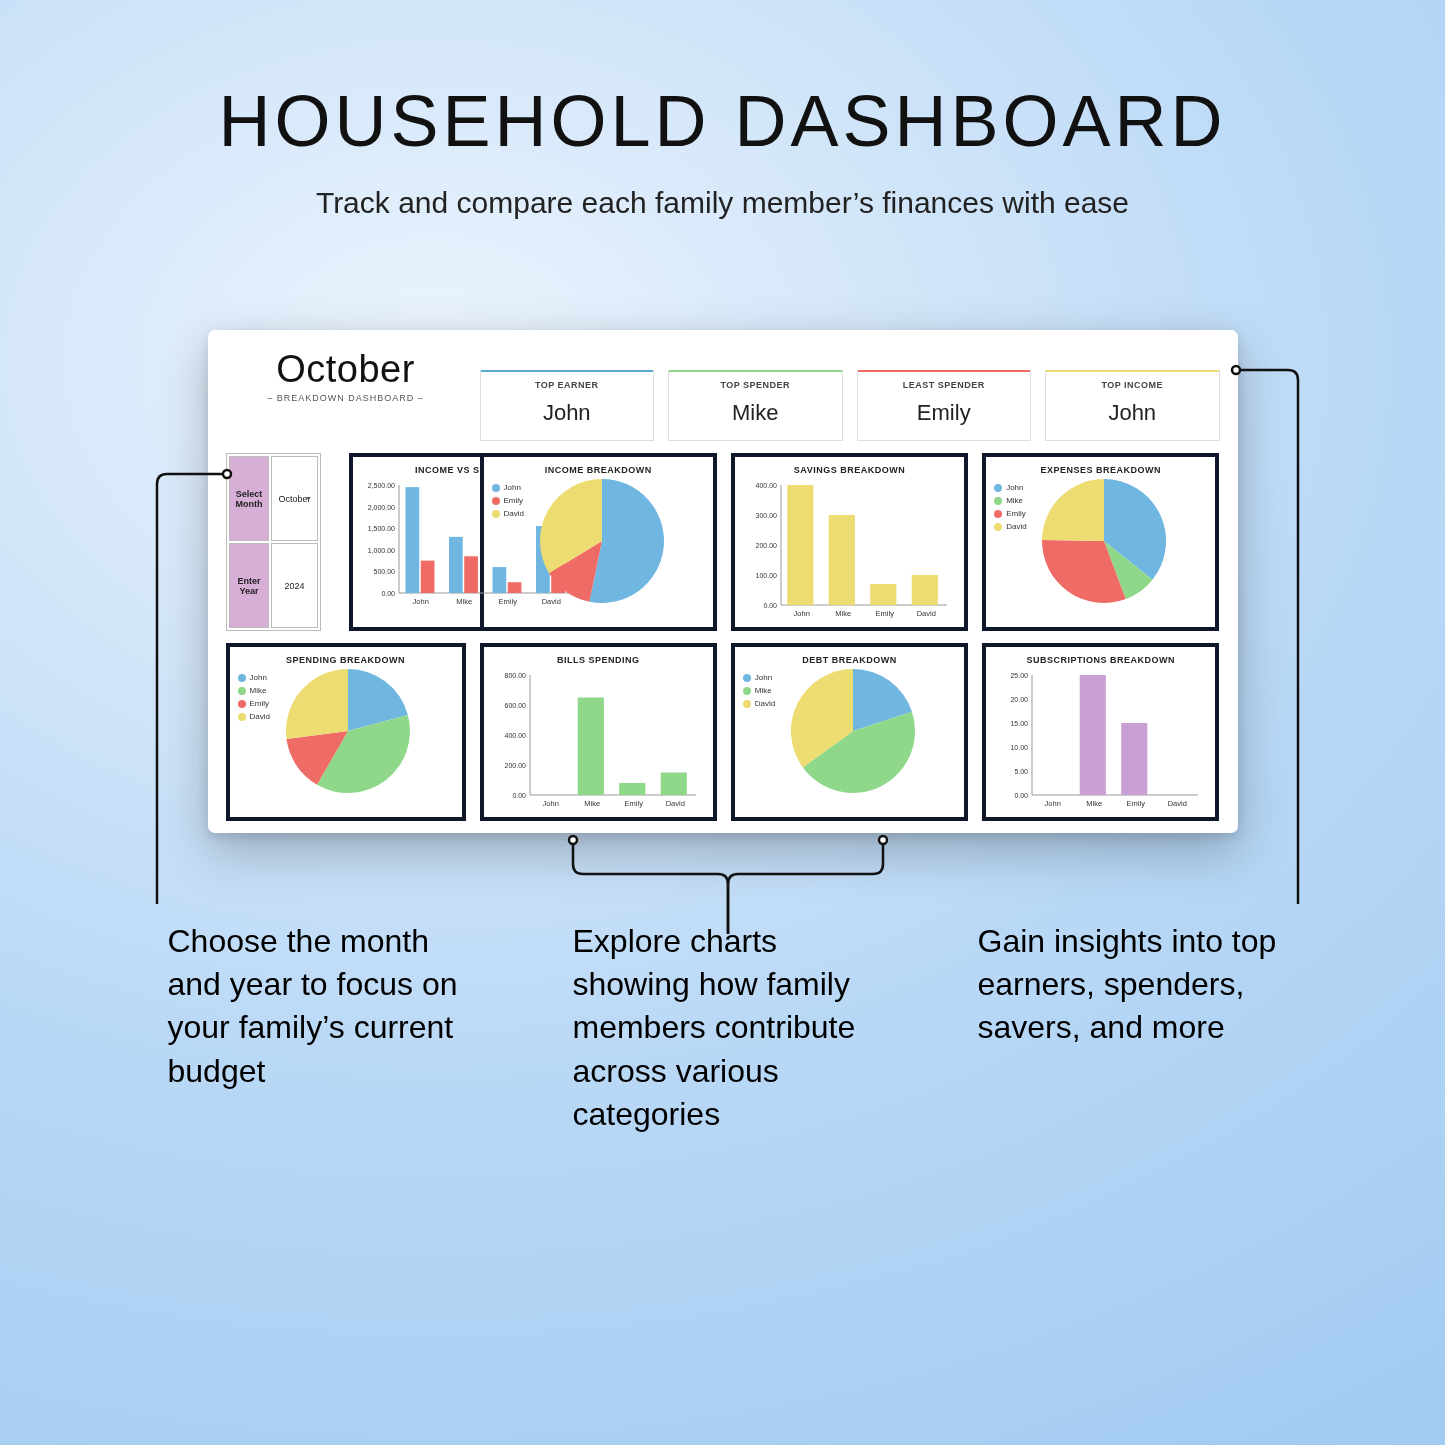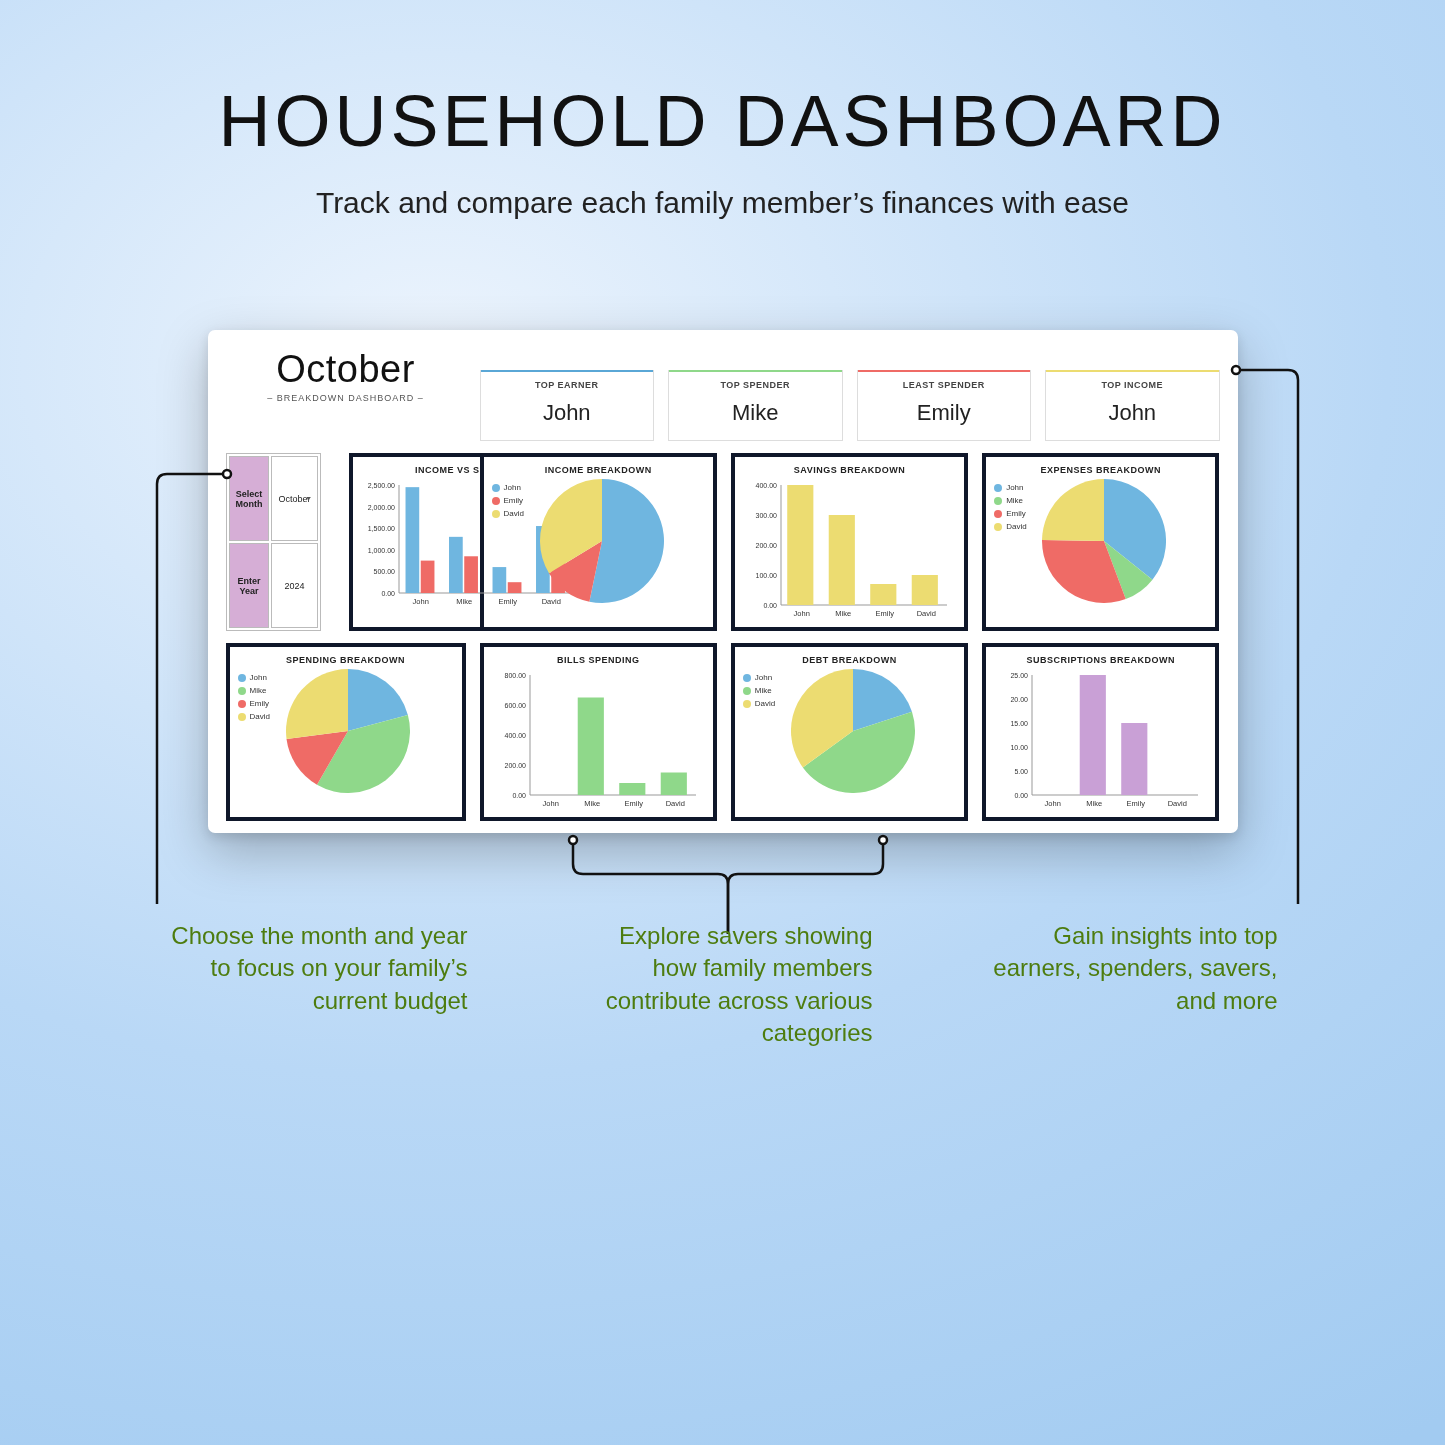--- a/index.html
+++ b/index.html
@@ -131,23 +131,23 @@
     width: 1310px; height: 900px;
     pointer-events: none;
   }
   .callouts {
     position: absolute;
     top: 590px;
     left: -40px;
     right: -40px;
     display: flex;
     justify-content: space-between;
-    font-size: 24px;
-    color: #4d7c0f;
-    text-align: right;
+    font-size: 32px;
+    color: #000000;
+    text-align: left;
     line-height: 1.35;
   }
   .callouts > div { width: 300px; }
 </style>
 </head>
 <body>
 
 <div class="page">
   <div class="title">HOUSEHOLD DASHBOARD</div>
   <div class="subtitle">Track and compare each family member’s finances with ease</div>
@@ -380,17 +380,17 @@
 
         <path d="M 505 530 v 24 q 0 10 10 10 h 135 q 10 0 10 10 v 50"></path>
         <path d="M 815 530 v 24 q 0 10 -10 10 h -135 q -10 0 -10 10 v 50"></path>
         <circle cx="505" cy="530" r="4" fill="#fff" stroke="#111"></circle>
         <circle cx="815" cy="530" r="4" fill="#fff" stroke="#111"></circle>
       </g>
     </svg>
 
     <div class="callouts">
       <div>Choose the month and year to focus on your family’s current budget</div>
-      <div>Explore savers showing how family members contribute across various categories</div>
+      <div>Explore charts showing how family members contribute across various categories</div>
       <div>Gain insights into top earners, spenders, savers, and more</div>
     </div>
   </div>
 </div>
 
 </body></html>

